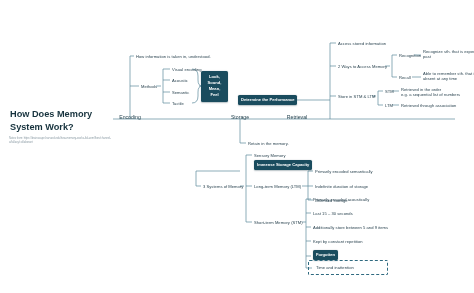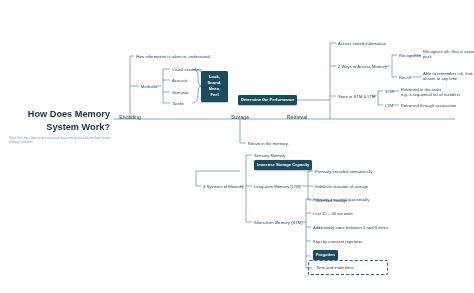--- a/index.html
+++ b/index.html
@@ -37,21 +37,21 @@
     color: #2b4450;
     white-space: pre;
   }
 
   
   .title {
     position: absolute;
     left: 10px;
     top: 108px;
     width: 100px;
-    text-align: right;
+    text-align: left;
     font-size: 9.2px;
     font-weight: bold;
     line-height: 1.45;
     color: #16323d;
   }
   .source {
     position: absolute;
     left: 9px;
     top: 137px;
     width: 104px;

